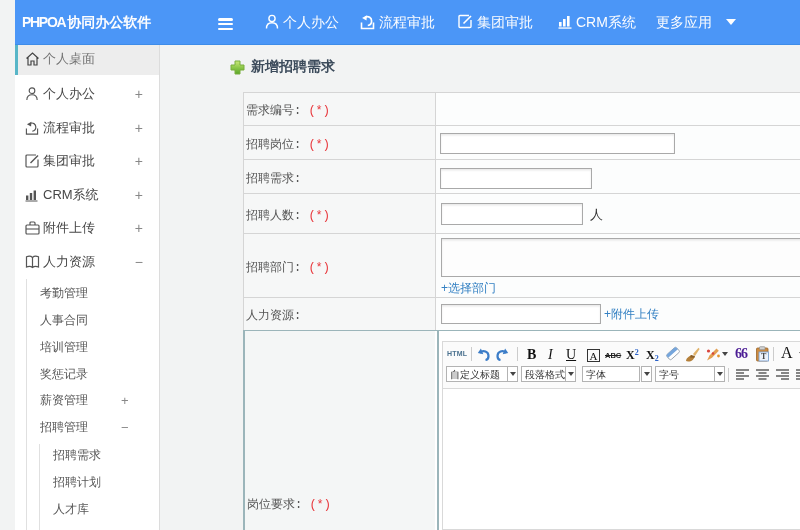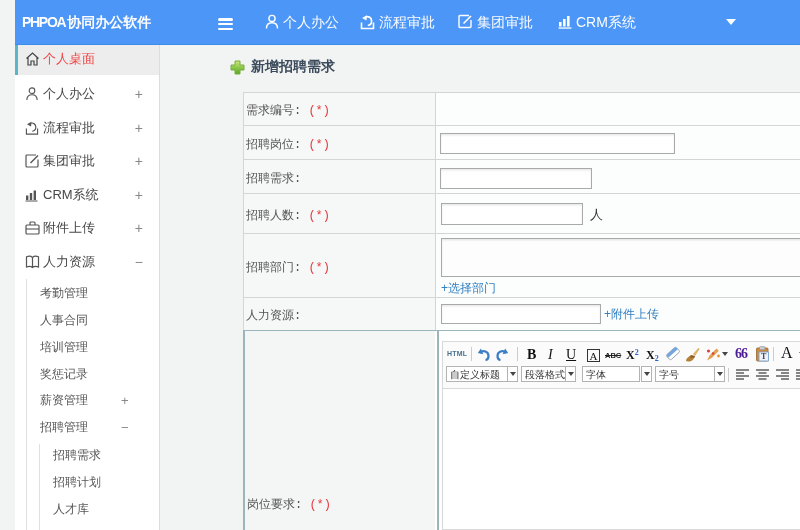--- a/index.html
+++ b/index.html
@@ -77,33 +77,34 @@
       <path d="M5.5 9.5 L13 2" stroke="#fff" stroke-width="1.6"></path>
     </svg>
     <div class="tb-item" style="left:462px;">集团审批</div>
     <svg class="tb-ico" style="left:543px;" width="14" height="15" viewBox="0 0 14 15">
       <rect x="1" y="8" width="2.6" height="4.5" fill="#fff"></rect>
       <rect x="5" y="5" width="2.6" height="7.5" fill="#fff"></rect>
       <rect x="9" y="2" width="2.6" height="10.5" fill="#fff"></rect>
       <rect x="0.5" y="13.4" width="13" height="1.3" fill="#fff"></rect>
     </svg>
     <div class="tb-item" style="left:561px;">CRM系统</div>
+    <div class="tb-item" style="left:641px;">更多应用</div>
     <div class="abs" style="left:711px; top:19px; border-left:5.5px solid transparent; border-right:5.5px solid transparent; border-top:6.5px solid #fff;"></div>
   </div>
 
   <div id="sidebar">
     <div id="sel"></div>
     <div id="vline2"></div>
     <div id="vline3"></div>
 
     <div class="s1" style="top:-2px; height:31px;">
       <svg width="15" height="15" viewBox="0 0 15 15">
           <path d="M1.5 7 L7.5 1.5 L13.5 7 M3 6 V13.5 H6 V9.5 H9 V13.5 H12 V6" fill="none" stroke="#444" stroke-width="1.2"></path>
         </svg>
-      <div class="txt" style="color:#ef4444;">个人桌面</div>
+      <div class="txt" style="color:#737373;">个人桌面</div>
     </div>
     <div class="s1" style="top:32px;">
       <svg width="14" height="15" viewBox="0 0 14 16">
           <circle cx="7" cy="4.5" r="3" fill="none" stroke="#555" stroke-width="1.2"></circle>
           <path d="M1.5 14.5 C1.5 10.5 4 8.8 7 8.8 C10 8.8 12.5 10.5 12.5 14.5" fill="none" stroke="#555" stroke-width="1.2"></path>
         </svg>
       <div class="txt">个人办公</div>
         <div class="pm">+</div>
     </div>
     <div class="s1" style="top:66px;">

